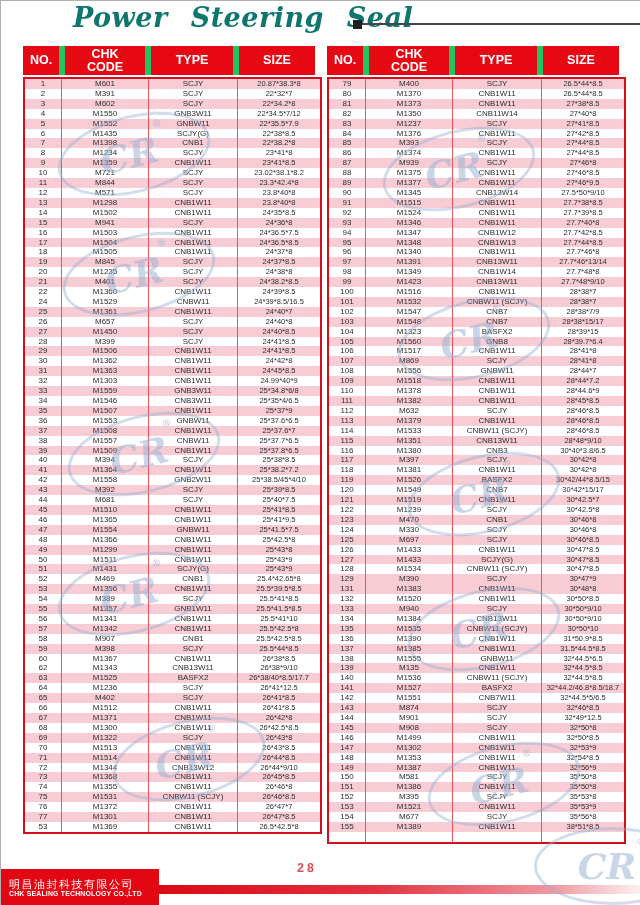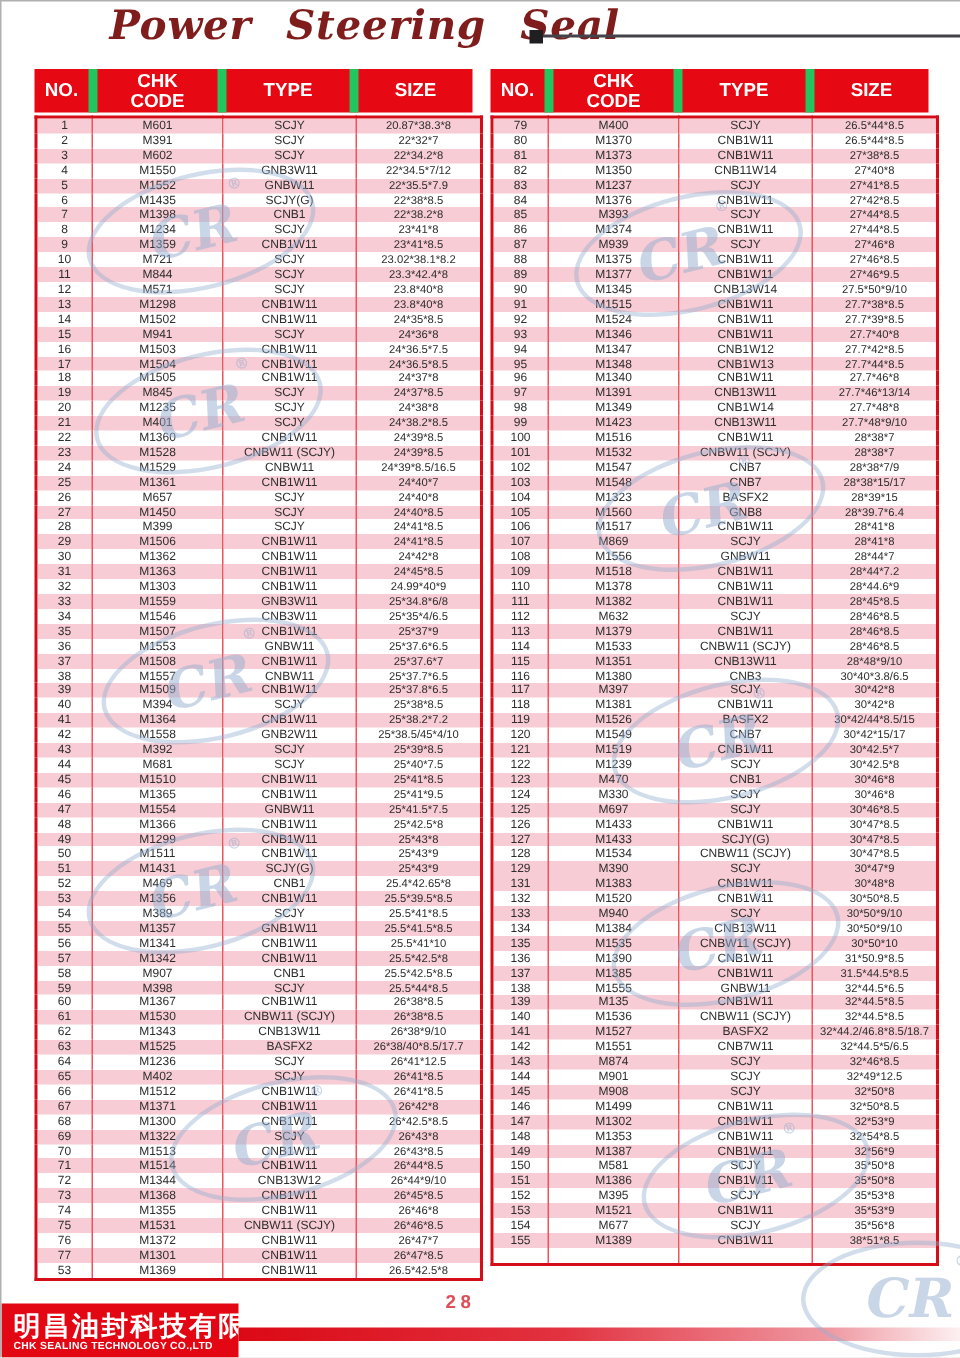--- a/index.html
+++ b/index.html
@@ -5,21 +5,21 @@
   html,body { margin:0; padding:0; background:#e8e8e8; }
   .page {
     position:relative; width:640px; height:905px; background:#ffffff;
     overflow:hidden; font-family:"Liberation Sans", sans-serif;
     border-top:1px solid #b0b0b0; border-left:1px solid #b0b0b0; box-sizing:border-box;
   }
   
   .title {
     position:absolute; left:72px; top:1px;
     font-family:"DejaVu Serif", serif; font-style:italic; font-weight:bold;
-    font-size:27px; color:#7f1d1d; word-spacing:13px; letter-spacing:0.5px;
+    font-size:27px; color:#0f766e; word-spacing:13px; letter-spacing:0.5px;
     white-space:nowrap;
   }
   .title-square { position:absolute; left:352px; top:19px; width:9px; height:9px; background:#1f1f22; }
   .title-rule   { position:absolute; left:361px; top:22px; width:279px; height:2px; background:#43434a; }
   
   .tables { position:absolute; left:22px; top:45px; display:flex; gap:12px; }
   .half   { width:292px; }
   .thead  { display:flex; height:29px; background:#e60914; margin-bottom:2px; }
   .th {
     color:#fff; font-weight:bold; font-size:12.5px; line-height:1.02;
@@ -51,21 +51,21 @@
   
   .page-number {
     position:absolute; left:284px; top:860px; width:44px; text-align:center;
     color:#dd4f59; font-size:12.5px; font-weight:bold; letter-spacing:3px;
   }
   .footer-box {
     position:absolute; left:0; top:868px; width:158px; height:37px;
     background:#e30613; color:#fff; box-sizing:border-box;
     display:flex; flex-direction:column; justify-content:center; padding-left:8px;
   }
-  .company-cn { font-size:18px; font-weight:bold; letter-spacing:1.5px; line-height:1.15; white-space:nowrap; }
+  .company-cn { font-size:11px; font-weight:normal; letter-spacing:1.5px; line-height:1.15; white-space:nowrap; }
   .company-en { font-size:6.9px; font-weight:bold; letter-spacing:0.2px; white-space:nowrap; }
   .footer-bar {
     position:absolute; left:158px; top:884px; width:482px; height:9px;
     background:linear-gradient(to right,#db0915 0%,#e23240 45%,#ef9aa3 82%,#fdf1f2 100%);
   }
 </style>
 </head>
 <body>
 
 <div class="page">
@@ -210,26 +210,20 @@
               <td class="c1">M401</td>
               <td class="c2">SCJY</td>
               <td class="c3 sz">24*38.2*8.5</td>
             </tr>
             <tr>
               <td class="c0">22</td>
               <td class="c1">M1360</td>
               <td class="c2">CNB1W11</td>
               <td class="c3 sz">24*39*8.5</td>
             </tr>
-            <tr class="pink">
-              <td class="c0">23</td>
-              <td class="c1">M1528</td>
-              <td class="c2">CNBW11 (SCJY)</td>
-              <td class="c3 sz">24*39*8.5</td>
-            </tr>
             <tr>
               <td class="c0">24</td>
               <td class="c1">M1529</td>
               <td class="c2">CNBW11</td>
               <td class="c3 sz">24*39*8.5/16.5</td>
             </tr>
             <tr class="pink">
               <td class="c0">25</td>
               <td class="c1">M1361</td>
               <td class="c2">CNB1W11</td>
@@ -436,26 +430,20 @@
             <tr class="pink">
               <td class="c0">59</td>
               <td class="c1">M398</td>
               <td class="c2">SCJY</td>
               <td class="c3 sz">25.5*44*8.5</td>
             </tr>
             <tr>
               <td class="c0">60</td>
               <td class="c1">M1367</td>
               <td class="c2">CNB1W11</td>
-              <td class="c3 sz">26*38*8.5</td>
-            </tr>
-            <tr class="pink">
-              <td class="c0">61</td>
-              <td class="c1">M1530</td>
-              <td class="c2">CNBW11 (SCJY)</td>
               <td class="c3 sz">26*38*8.5</td>
             </tr>
             <tr>
               <td class="c0">62</td>
               <td class="c1">M1343</td>
               <td class="c2">CNB13W11</td>
               <td class="c3 sz">26*38*9/10</td>
             </tr>
             <tr class="pink">
               <td class="c0">63</td>

